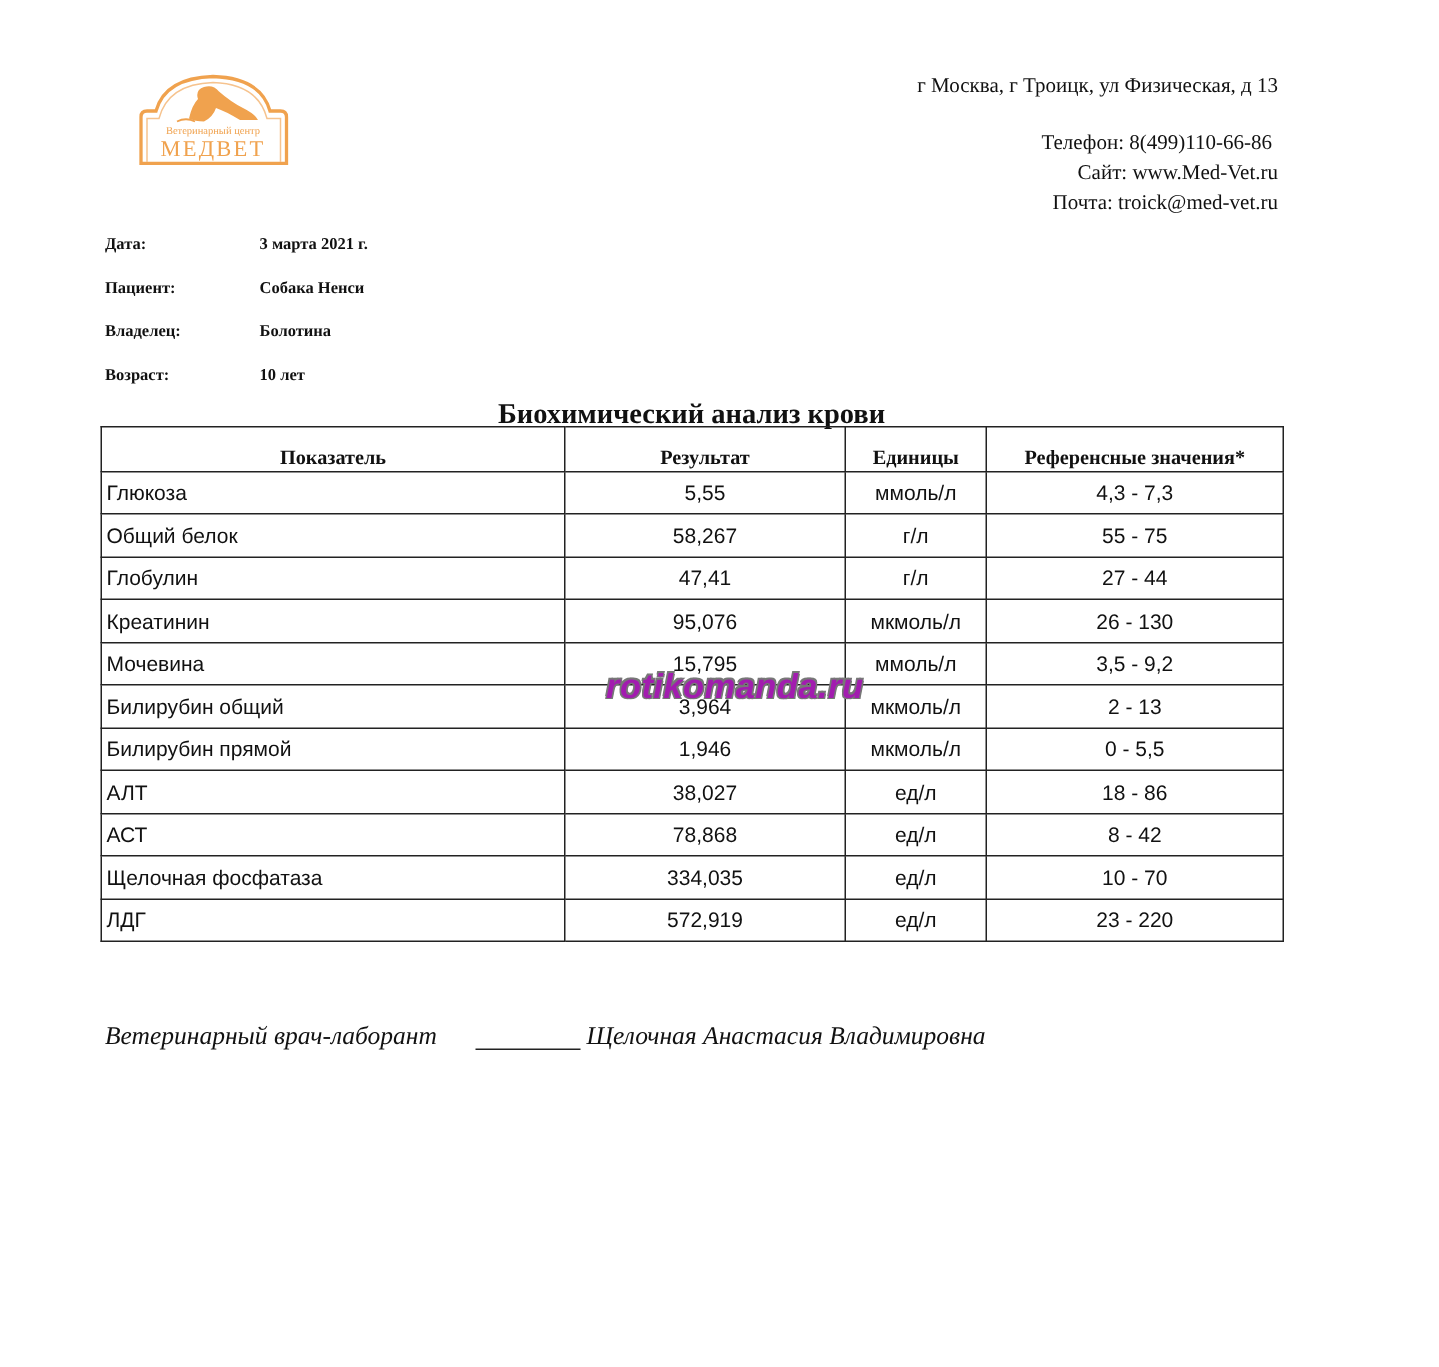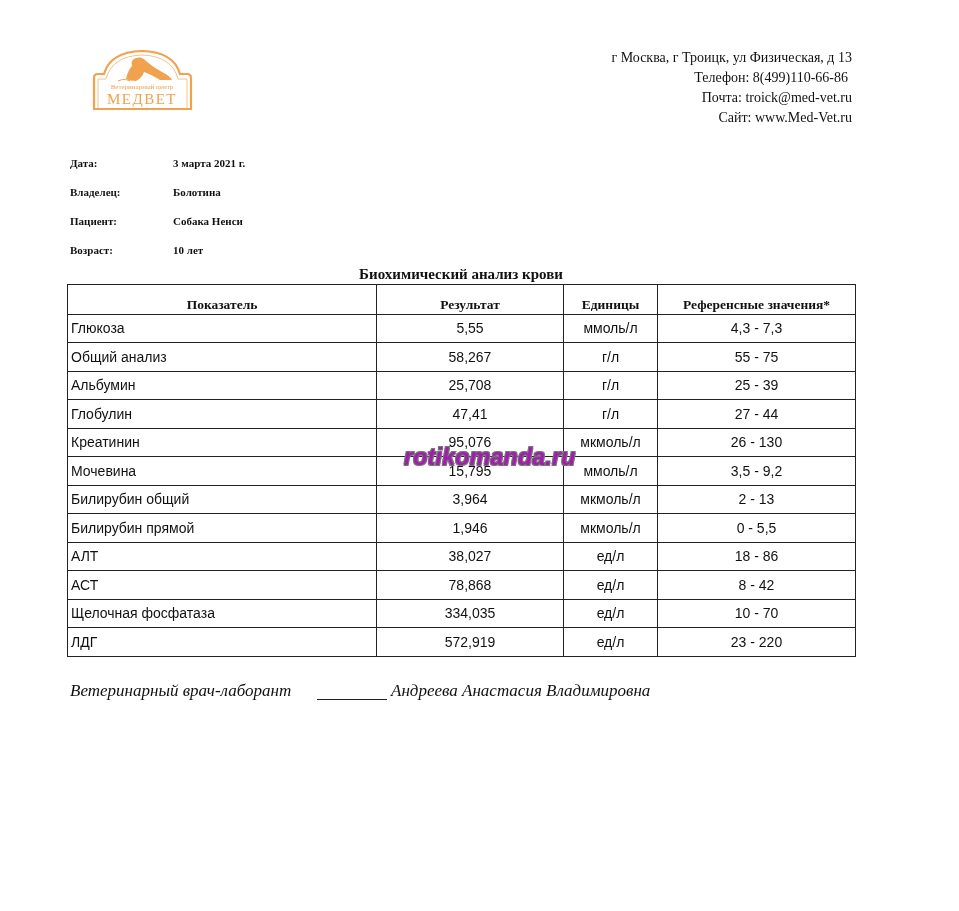--- a/index.html
+++ b/index.html
@@ -5,29 +5,29 @@
     html, body { margin: 0; padding: 0; background: #ffffff; }
     body { width: 959px; height: 911px; position: relative; overflow: hidden; color: #111; }
     .serif { font-family: "Liberation Serif", "DejaVu Serif", serif; }
 
     
     .logo { position: absolute; left: 90px; top: 48px; width: 105px; height: 62px; }
 
     
     .contacts { position: absolute; right: 107px; top: 48px; text-align: right; font-size: 14px; line-height: 20px; }
     .contacts div { white-space: nowrap; }
-    .contacts .phone { margin-right: 4px; }
+    .contacts .phone { margin-right: 4px; margin-top: 18px; }
 
     
     .info { position: absolute; left: 70px; top: 148px; font-size: 11px; font-weight: bold; }
     .info-row { height: 29px; display: flex; align-items: center; }
     .info-label { width: 103px; }
 
     
-    .table-title { position: absolute; left: 0; width: 922px; top: 266px; text-align: center; font-weight: bold; font-size: 15px; }
+    .table-title { position: absolute; left: 0; width: 922px; top: 266px; text-align: center; font-weight: bold; font-size: 19px; }
 
     
     table.results { position: absolute; left: 67px; top: 284px; border-collapse: collapse; }
     table.results th, table.results td { border: 1.5px solid #222; padding: 0; height: 27.5px; }
     table.results th { font-family: "Liberation Serif", "DejaVu Serif", serif; font-size: 13.5px; font-weight: bold; text-align: center; vertical-align: bottom; padding-bottom: 1px; }
     table.results td { font-family: "Liberation Sans", "DejaVu Sans", sans-serif; font-size: 14px; text-align: center; margin-top: 28px; }
     table.results td.name { text-align: left; padding-left: 3px; }
     col.c1 { width: 309px; } col.c2 { width: 187px; } col.c3 { width: 94px; } col.c4 { width: 198px; }
 
     
@@ -49,36 +49,36 @@
     <path d="M36 31 Q38 22 42 18 Q40 12 46 10 Q52 8 56 13 Q64 20 72 24 Q80 28 82 32 L70 32 Q60 26 54 24 Q52 30 46 33 Q40 33 36 31 Z" fill="#F0A24E"></path>
     <path d="M28 33 Q34 30 40 33" fill="none" stroke="#F0A24E" stroke-width="1.2"></path>
     <text x="52" y="41" text-anchor="middle" font-family="Liberation Serif, serif" font-size="7" fill="#F0A24E">Ветеринарный центр</text>
     <text x="52" y="56" text-anchor="middle" font-family="Liberation Serif, serif" font-size="15" letter-spacing="1.5" fill="#F0A24E">МЕДВЕТ</text>
   </svg>
 </div>
 
 <div class="contacts serif">
   <div>г Москва, г Троицк, ул Физическая, д 13</div>
   <div class="phone">Телефон: 8(499)110-66-86</div>
+  <div>Сайт: www.Med-Vet.ru</div>
   <div>Почта: troick@med-vet.ru</div>
-  <div>Сайт: www.Med-Vet.ru</div>
 </div>
 
 <div class="info serif">
   <div class="info-row">
     <span class="info-label">Дата:</span>
     <span>3 марта 2021 г.</span>
   </div>
   <div class="info-row">
+    <span class="info-label">Пациент:</span>
+    <span>Собака Ненси</span>
+  </div>
+  <div class="info-row">
     <span class="info-label">Владелец:</span>
     <span>Болотина</span>
-  </div>
-  <div class="info-row">
-    <span class="info-label">Пациент:</span>
-    <span>Собака Ненси</span>
   </div>
   <div class="info-row">
     <span class="info-label">Возраст:</span>
     <span>10 лет</span>
   </div>
 </div>
 
 <div class="table-title serif">Биохимический анализ крови</div>
 
 <table class="results">
@@ -97,30 +97,24 @@
     </tr>
   </thead>
   <tbody id="rows">
       <tr>
         <td class="name">Глюкоза</td>
         <td>5,55</td>
         <td>ммоль/л</td>
         <td>4,3 - 7,3</td>
       </tr>
       <tr>
-        <td class="name">Общий анализ</td>
+        <td class="name">Общий белок</td>
         <td>58,267</td>
         <td>г/л</td>
         <td>55 - 75</td>
-      </tr>
-      <tr>
-        <td class="name">Альбумин</td>
-        <td>25,708</td>
-        <td>г/л</td>
-        <td>25 - 39</td>
       </tr>
       <tr>
         <td class="name">Глобулин</td>
         <td>47,41</td>
         <td>г/л</td>
         <td>27 - 44</td>
       </tr>
       <tr>
         <td class="name">Креатинин</td>
         <td>95,076</td>
@@ -170,14 +164,14 @@
         <td>23 - 220</td>
       </tr>
     </tbody>
 </table>
 
 <div class="watermark">rotikomanda.ru</div>
 
 <div class="signature serif">
   <span class="sig-role">Ветеринарный врач-лаборант</span>
   <span class="sig-line"></span>
-  <span>Андреева Анастасия Владимировна</span>
+  <span>Щелочная Анастасия Владимировна</span>
 </div>
 
 </body></html>

